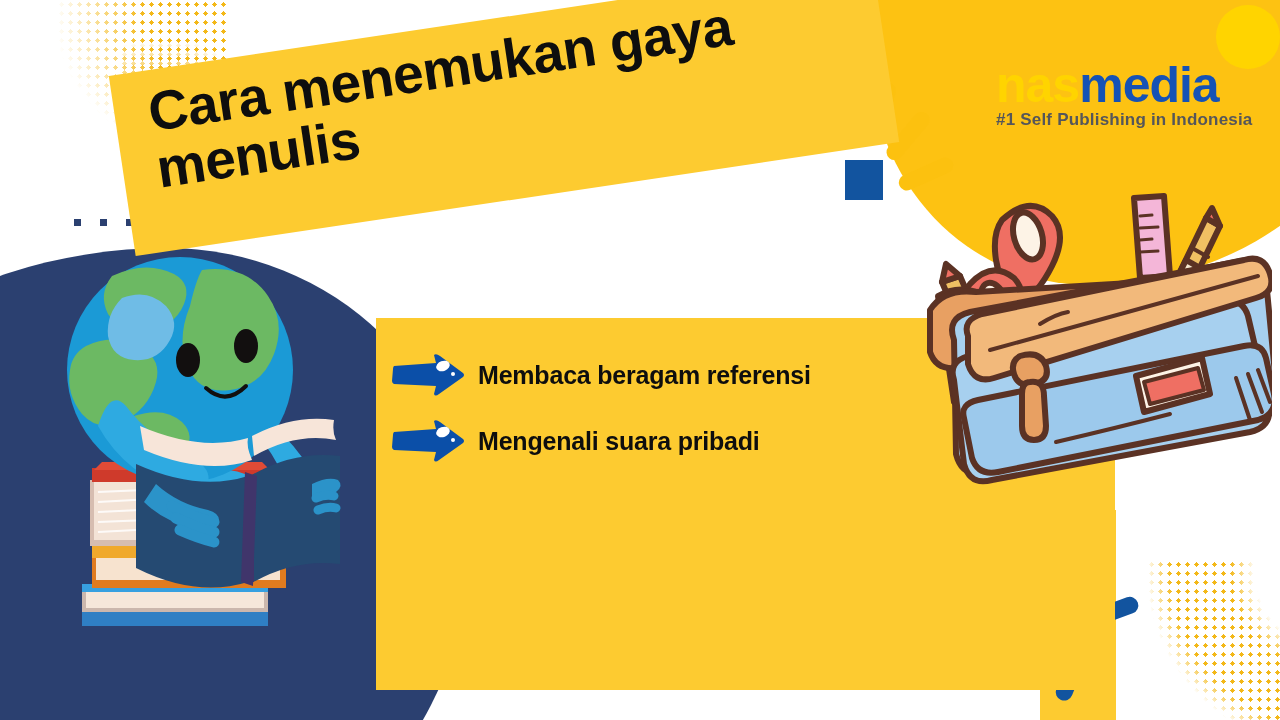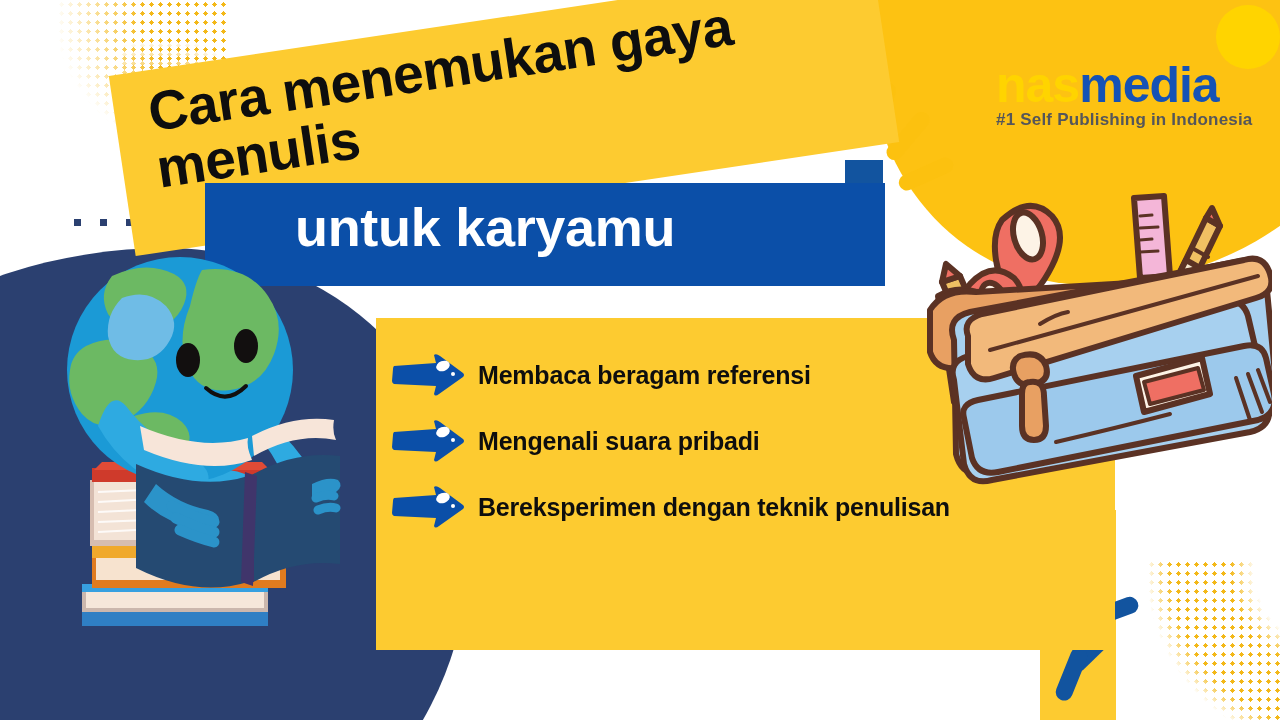--- a/index.html
+++ b/index.html
@@ -186,21 +186,21 @@
     letter-spacing: -0.3px;
     line-height: 1;
   }
 
   
   .list-panel {
     position: absolute;
     left: 376px;
     top: 318px;
     width: 739px;
-    height: 332px;
+    height: 372px;
     background: #fdcb30;
   }
   .list {
     position: absolute;
     left: 16px;
     top: 28px;
     width: 710px;
     display: flex;
     flex-direction: column;
     gap: 8px;
@@ -274,23 +274,20 @@
     <div class="dash b dash-b3"></div>
   </div>
 
   <div class="title-banner">
     <div class="title-text">
       <div>Cara menemukan gaya</div>
       <div>menulis</div>
     </div>
   </div>
 
-  <div class="subtitle-banner">
-    <div class="subtitle-text">untuk karyamu</div>
-  </div>
 
   <div class="logo">
     <div class="logo-word"><span class="logo-nas">nas</span><span class="logo-media">media</span></div>
     <div class="logo-tag">#1 Self Publishing in Indonesia</div>
   </div>
 
   <div class="list-panel">
     <div class="list">
 
       <div class="list-item">
@@ -309,30 +306,20 @@
           <svg viewBox="0 0 74 44" width="74" height="44" aria-hidden="true">
             <path d="M2 13 L44 10 L42 2 Q44 0 48 3 L71 20 Q73 22 71 24 L47 41 Q43 44 42 41 L44 33 L2 31 Q0 30 0 28 L1 16 Q1 14 2 13 Z" fill="#0b4fa8"></path>
             <ellipse cx="51" cy="13" rx="7" ry="5" transform="rotate(-22 51 13)" fill="#ffffff"></ellipse>
             <circle cx="61" cy="21" r="2" fill="#ffffff"></circle>
           </svg>
         </span>
         <span class="item-label">Mengenali suara pribadi</span>
       </div>
 
 
-      <div class="list-item">
-        <span class="arrow-icon">
-          <svg viewBox="0 0 74 44" width="74" height="44" aria-hidden="true">
-            <path d="M2 13 L44 10 L42 2 Q44 0 48 3 L71 20 Q73 22 71 24 L47 41 Q43 44 42 41 L44 33 L2 31 Q0 30 0 28 L1 16 Q1 14 2 13 Z" fill="#0b4fa8"></path>
-            <ellipse cx="51" cy="13" rx="7" ry="5" transform="rotate(-22 51 13)" fill="#ffffff"></ellipse>
-            <circle cx="61" cy="21" r="2" fill="#ffffff"></circle>
-          </svg>
-        </span>
-        <span class="item-label">Bereksperimen dengan teknik penulisan</span>
-      </div>
 
 
     </div>
   </div>
 
   <div class="globe-illo">
     <svg viewBox="0 0 350 400" width="350" height="400" aria-hidden="true">
 
       <g>
 

